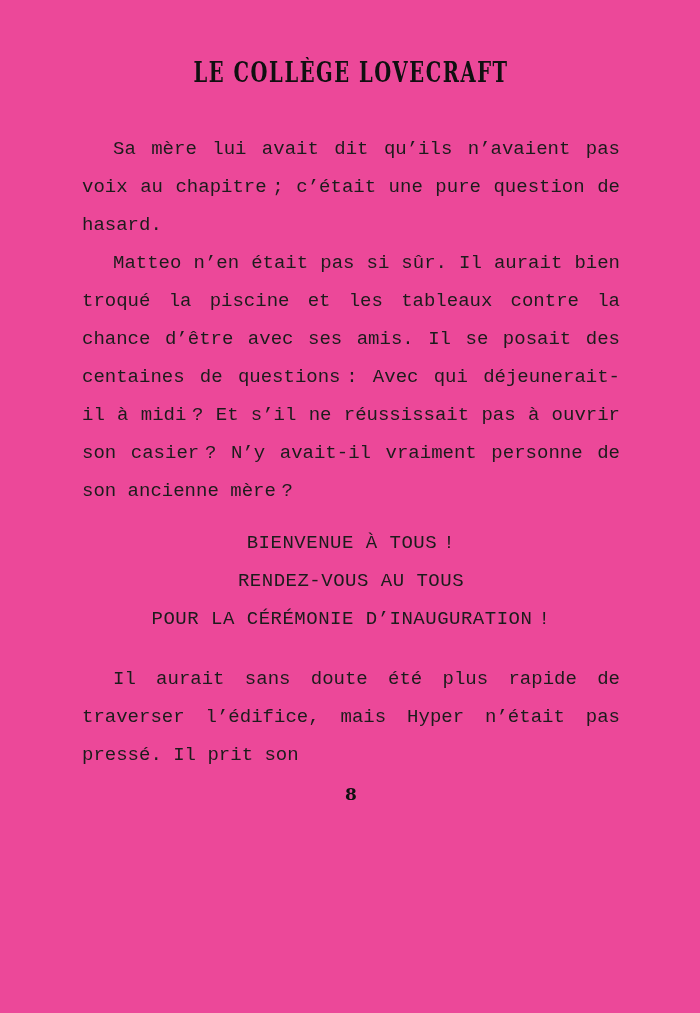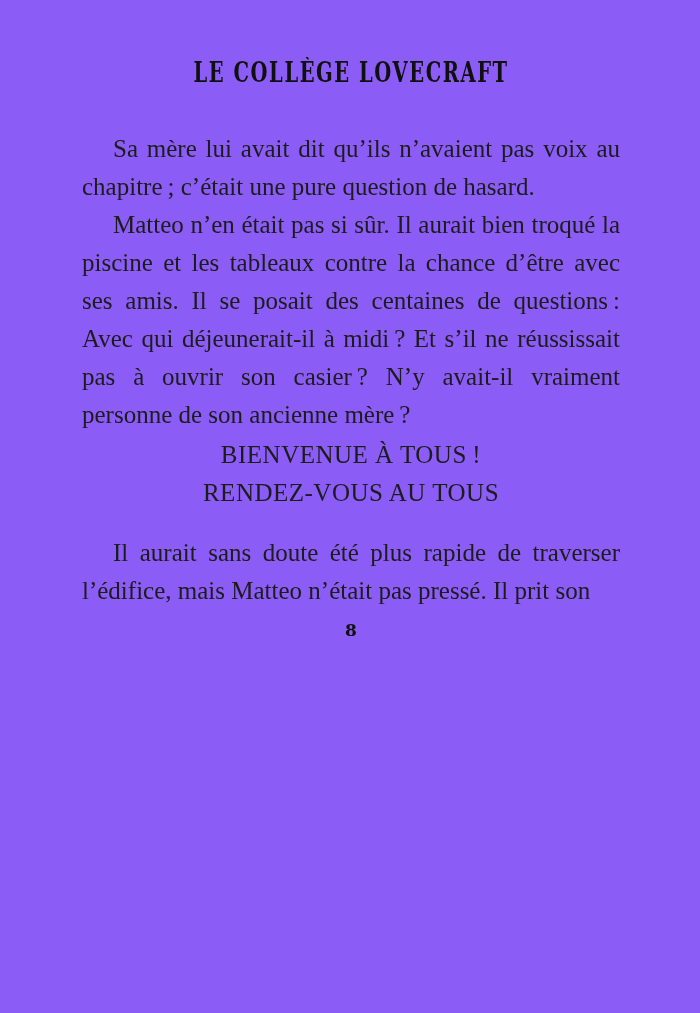--- a/index.html
+++ b/index.html
@@ -8,21 +8,21 @@
     width: 700px;
     height: 1013px;
     background: #ffffff;
     overflow: hidden;
   }
 
   .book-page {
     position: relative;
     width: 700px;
     height: 1013px;
-    background: #8b5cf6;
+    background: #ec4899;
     color: #1c1c1c;
     padding: 57px 80px 0 82px;
     font-family: "Liberation Serif", serif;
   }
 
   .running-head {
     text-align: center;
     margin-bottom: 44px;
   }
 
@@ -32,34 +32,35 @@
     font-weight: 900;
     font-size: 25px;
     letter-spacing: 2px;
     color: #101010;
     transform: scale(0.78, 1.08);
     transform-origin: center top;
     white-space: nowrap;
   }
 
   .body-text {
-    font-size: 25px;
+    font-size: 19px;
     line-height: 38px;
     text-align: justify;
     color: #1c1c1c;
+    font-family: Liberation Mono, monospace;
   }
 
   .body-text p {
     text-indent: 31px;
     margin: 0;
   }
 
   .announcement {
     text-align: center;
-    margin-top: 2px;
+    margin-top: 14px;
     margin-bottom: 22px;
   }
 
   .announcement .announce-line {
     text-indent: 0;
     text-align: center;
     line-height: 38px;
     letter-spacing: 0.5px;
   }
 
@@ -85,21 +86,22 @@
 
     <p>Sa mère lui avait dit qu’ils n’avaient pas voix au chapitre ; c’était une pure question de hasard.</p>
 
 
     <p>Matteo n’en était pas si sûr. Il aurait bien troqué la piscine et les tableaux contre la chance d’être avec ses amis. Il se posait des centaines de questions : Avec qui déjeunerait-il à midi ? Et s’il ne réussissait pas à ouvrir son casier ? N’y avait-il vraiment personne de son ancienne mère ?</p>
 
 
     <div class="announcement">
       <div class="announce-line">BIENVENUE À TOUS !</div>
       <div class="announce-line">RENDEZ-VOUS AU TOUS</div>
+      <div class="announce-line">POUR LA CÉRÉMONIE D’INAUGURATION !</div>
     </div>
 
-    <p>Il aurait sans doute été plus rapide de traverser l’édifice, mais Matteo n’était pas pressé. Il prit son</p>
+    <p>Il aurait sans doute été plus rapide de traverser l’édifice, mais Hyper n’était pas pressé. Il prit son</p>
 
   </main>
 
   <footer class="page-number">8</footer>
 
 </div>
 
 </body></html>

